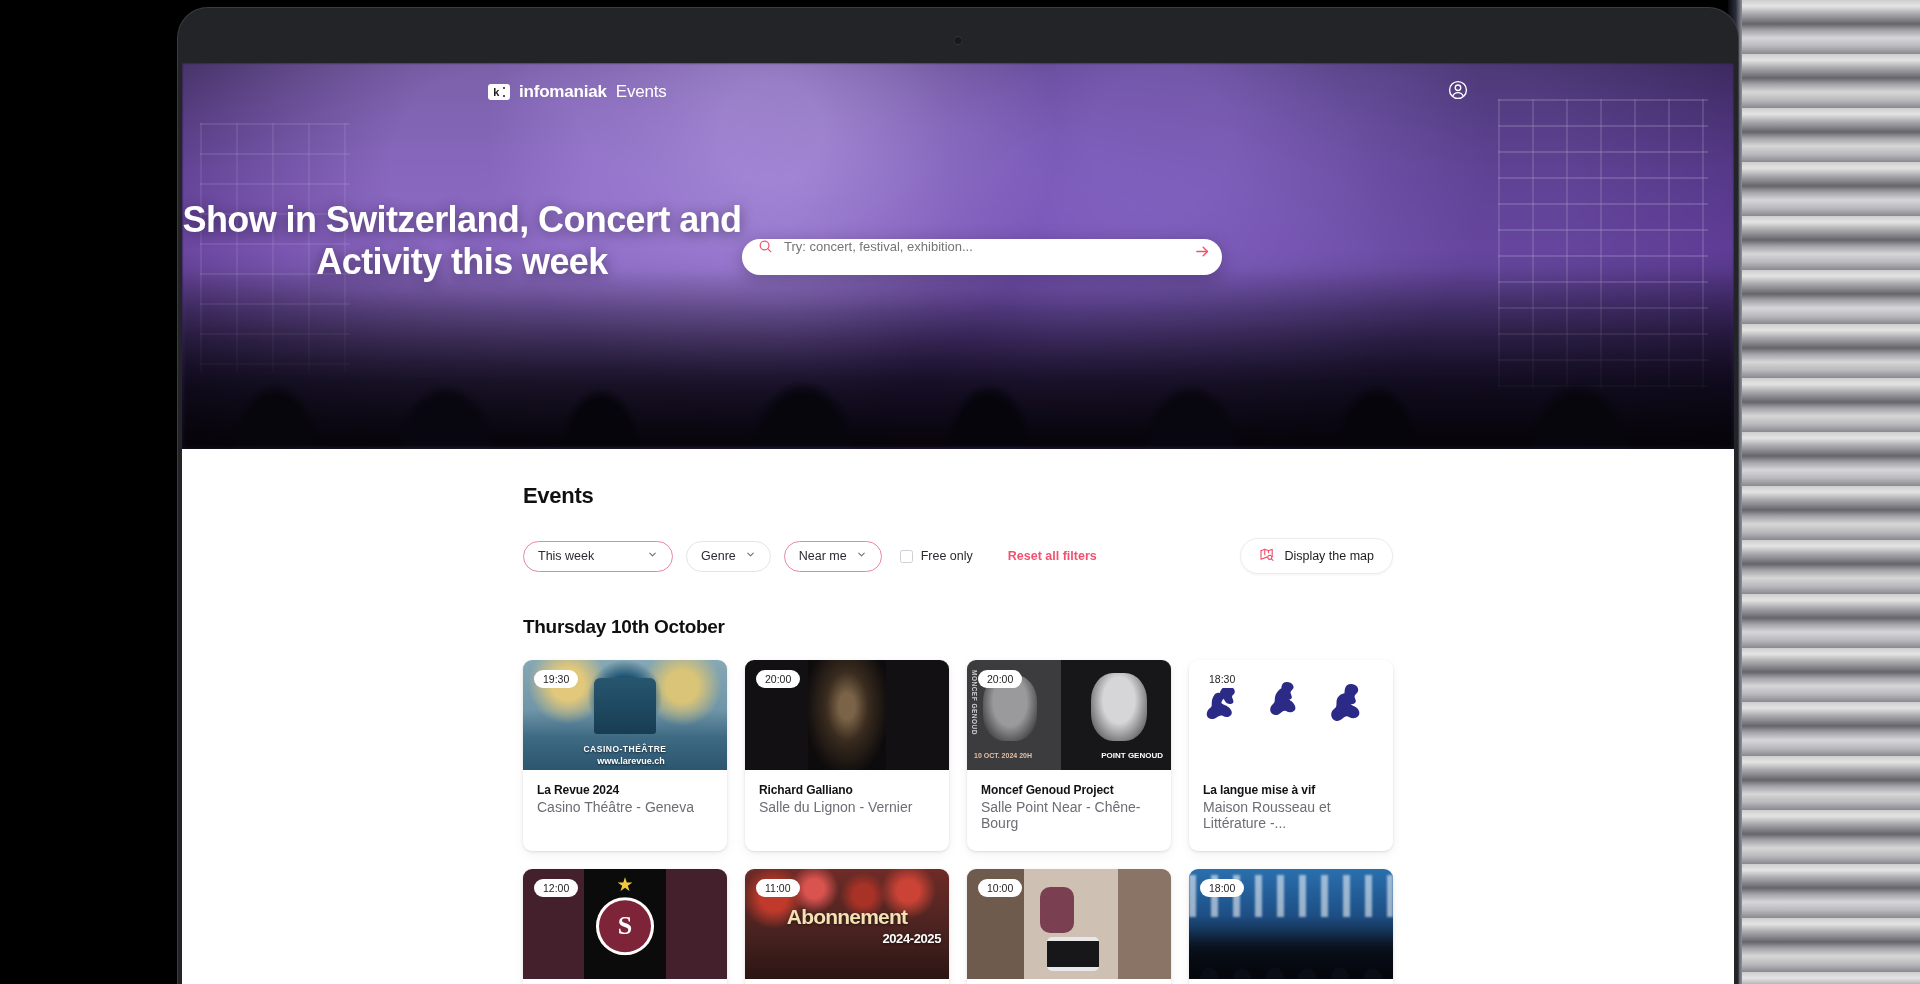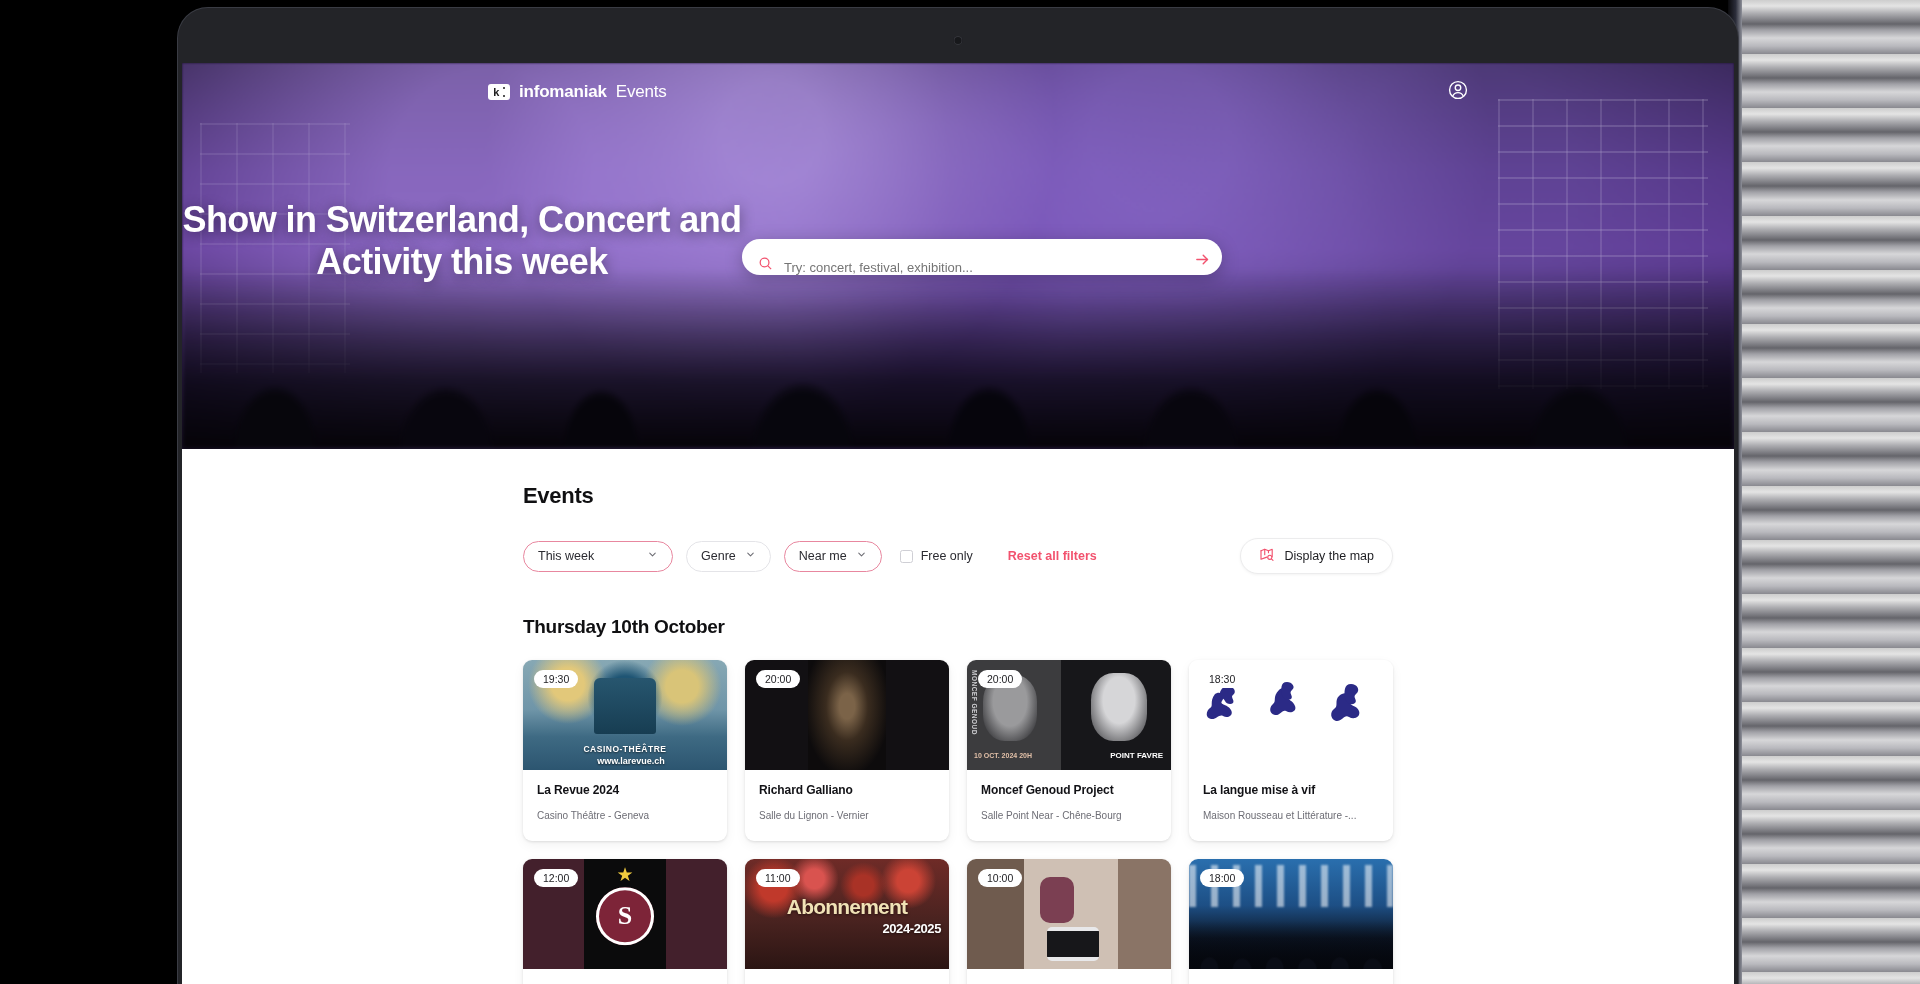--- a/index.html
+++ b/index.html
@@ -108,21 +108,21 @@
     position:relative; z-index:5; display:flex; flex-direction:row;
     align-items:center; padding-top:78px;
   }
   .hero-title{
     color:#fff; font-size:36px; line-height:1.18; font-weight:700;
     text-align:center; max-width:560px; letter-spacing:-.6px;
     text-shadow:0 2px 14px rgba(0,0,0,.45);
   }
   .searchbar{
     margin-top:32px; width:480px; height:36px; background:#fff;
-    border-radius:19px; display:flex; align-items:flex-end;
+    border-radius:19px; display:flex; align-items:flex-start;
     padding:0 6px 0 16px; box-shadow:0 4px 18px rgba(0,0,0,.25);
   }
   .search-ph{
     flex:1; margin-left:11px; font-size:13px; color:#5c5c63;
     background:none; border:none; outline:none; font-family:inherit;
   }
   .search-go{
     width:28px; height:28px; border-radius:50%; border:none; background:none;
     display:flex; align-items:center; justify-content:center; cursor:pointer;
   }
@@ -169,21 +169,21 @@
   .badge{
     position:absolute; left:11px; top:10px; z-index:3;
     background:#fff; border-radius:11px; padding:3px 9px;
     font-size:10.5px; color:#1d1d21; font-weight:500;
   }
   .card-body{ padding:13px 14px 20px 14px; }
   .card-title{
     font-size:12px; font-weight:700; color:#121216; line-height:1.33;
     letter-spacing:-.1px;
   }
-  .card-loc{ margin-top:11px; font-size:10px; color:#6d6d75; }
+  .card-loc{ font-size:14px; color:#6d6d75; }
 
   
   .art-revue{
     position:absolute; inset:0;
     background:
       radial-gradient(circle at 50% 34%, #1f5574 0 17%, rgba(0,0,0,0) 30%),
       radial-gradient(circle at 22% 22%, #e2c87a 0 9%, rgba(0,0,0,0) 22%),
       radial-gradient(circle at 78% 24%, #d9c478 0 9%, rgba(0,0,0,0) 22%),
       linear-gradient(to bottom,#87a8b4 0%,#6f95a8 45%,#3e6a83 70%,#2c5570 100%);
   }
@@ -451,21 +451,21 @@
               </div>
             </div>
 
             <div class="card">
               <div class="card-img">
                 <div class="art-mono">
                   <div class="f1"></div>
                   <div class="f2"></div>
                   <div class="vt">MONCEF GENOUD</div>
                   <div class="dt">10 OCT. 2024 20H</div>
-                  <div class="pf">POINT FAVRE</div>
+                  <div class="pf">POINT GENOUD</div>
                 </div>
                 <span class="badge">20:00</span>
               </div>
               <div class="card-body">
                 <div class="card-title">Moncef Genoud Project</div>
                 <div class="card-loc">Salle Point Near - Chêne-Bourg</div>
               </div>
             </div>
 
             <div class="card">

